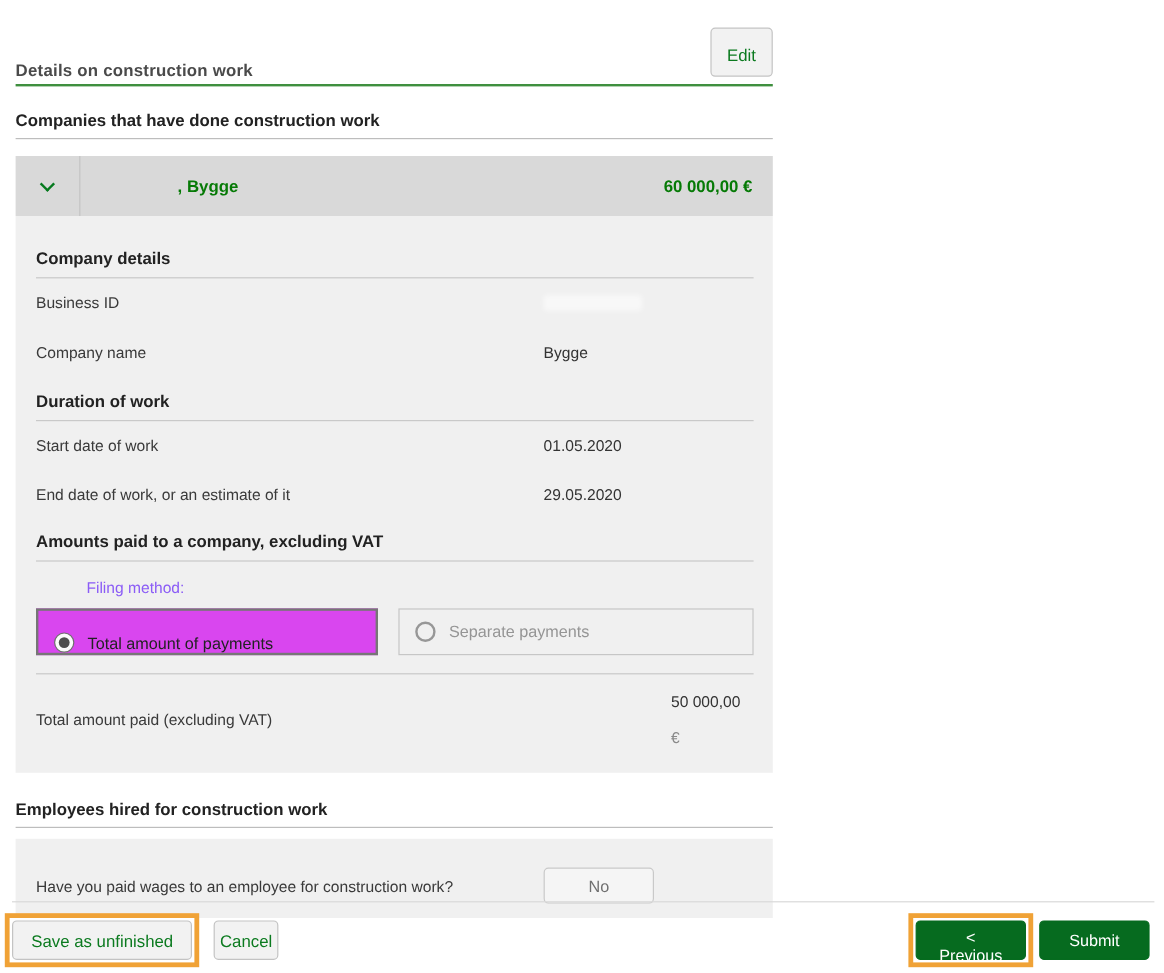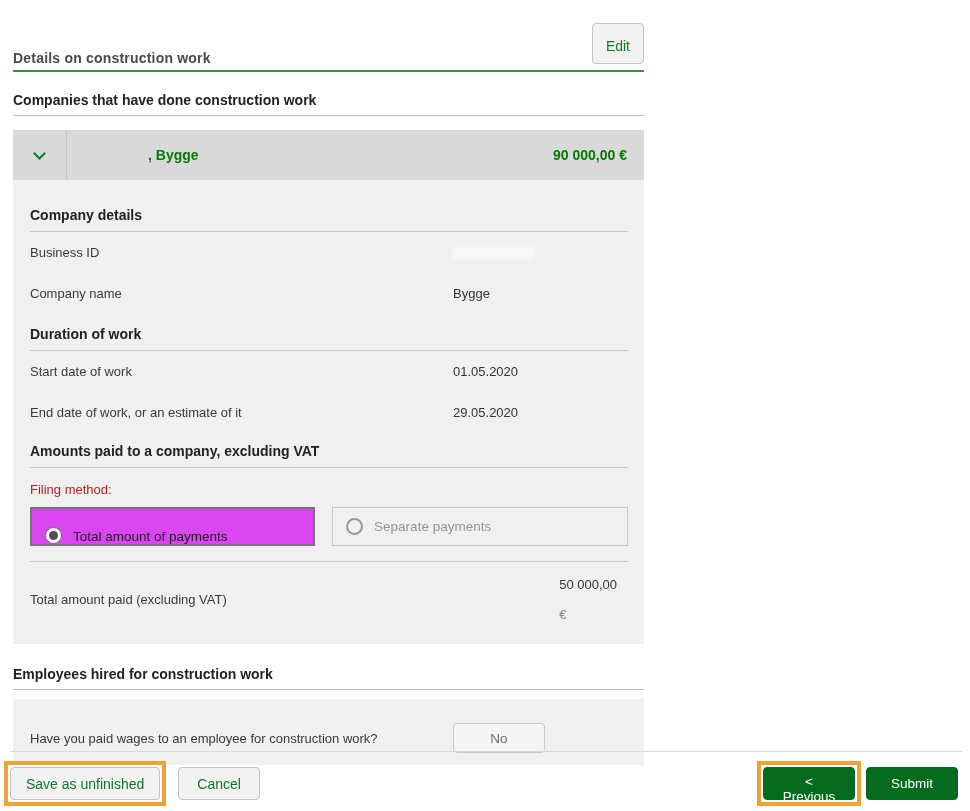--- a/index.html
+++ b/index.html
@@ -37,21 +37,21 @@
   .sub-heading { font-size:14px; font-weight:bold; color:#222; padding-bottom:8px;
                  border-bottom:1px solid #c9c9c9; }
   .detail-row { display:grid; grid-template-columns:423px 1fr; padding:13px 0;
                 font-size:13px; color:#3a3a3a; align-items:center; }
   .detail-row .value { color:#333; }
   .redacted { width:82px; height:13px; background:rgba(255,255,255,.55);
               filter:blur(2px); border-radius:2px; }
 
   .mt12 { margin-top:12px; } .mt10 { margin-top:10px; }
 
-  .filing-label { margin-top:14px; font-size:13px; color:#b91c1c; }
+  .filing-label { margin-top:14px; font-size:13px; color:#8b5cf6;margin-left:42px; }
   .radio-row { display:flex; gap:17px; margin-top:10px; }
   .radio-box { height:39px; display:flex; align-items:center; padding:0 13px; cursor:pointer; }
   .radio-box.selected { width:289px; background:#d946ef; border:2px solid #767676;
                         color:#222; font-size:13.5px;align-items:flex-end; }
   .radio-box.unselected { width:300px; border:1px solid #c6c6c6; color:#959595; font-size:13.5px; }
   .radio-outer { width:17px; height:17px; border-radius:50%; margin-right:11px; flex:0 0 auto;
                  display:flex; align-items:center; justify-content:center; }
   .radio-outer.on { border:1px solid #6e6e6e; background:#fbfbfb; }
   .radio-dot { width:9px; height:9px; border-radius:50%; background:#4e4e4e; }
   .radio-outer.off { border:2px solid #979797; background:transparent; }
@@ -72,21 +72,21 @@
             border-radius:4px; color:#6f6f6f; font-size:13.5px; font-family:inherit; cursor:pointer;text-align:center; }
 
   
   .footer { position:absolute; left:0; top:751px; width:970px; }
   .footer-line { border-top:1px solid #d9d9d9; margin:0 8px 0 10px; }
   .footer-buttons { display:flex; justify-content:space-between; align-items:center;
                     margin-top:9px; padding:0 12px 0 4px; }
   .btn-group { display:flex; align-items:center; }
   .annotation { border:4px solid #f0a236; padding:2px; display:inline-flex; }
   .save-btn { padding:6px 15px; height:33px; }
-  .cancel-btn { padding:6px 18px; height:33px; margin-left:12px; }
+  .cancel-btn { padding:6px 4px; height:33px; margin-left:12px; }
   .btn-dark { background:#066b1f; border:1px solid #066b1f; border-radius:4px; color:#ffffff;
               font-family:inherit; font-size:13.5px; cursor:pointer; height:33px; }
   .prev-btn { padding:6px 14px; width:92px; }
   .submit-btn { padding:6px 14px; width:92px; margin-left:5px; }
 </style>
 </head>
 <body>
 
 <div class="main-col">
 
@@ -96,21 +96,21 @@
   </div>
 
   <div class="section-heading">Companies that have done construction work</div>
 
   <div class="panel">
     <div class="panel-header">
       <div class="chevron-cell">
         <span class="chevron"></span>
       </div>
       <div class="panel-header-title">, Bygge</div>
-      <div class="panel-header-amount">90 000,00 €</div>
+      <div class="panel-header-amount">60 000,00 €</div>
     </div>
 
     <div class="panel-body">
 
       <div class="sub-heading">Company details</div>
 
       <div class="detail-row">
         <div>Business ID</div>
         <div class="value">
           <div class="redacted"></div>

